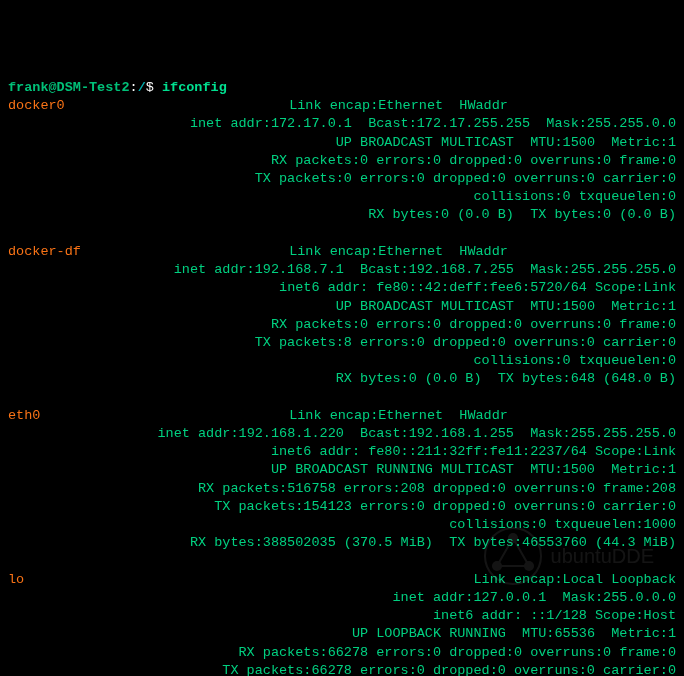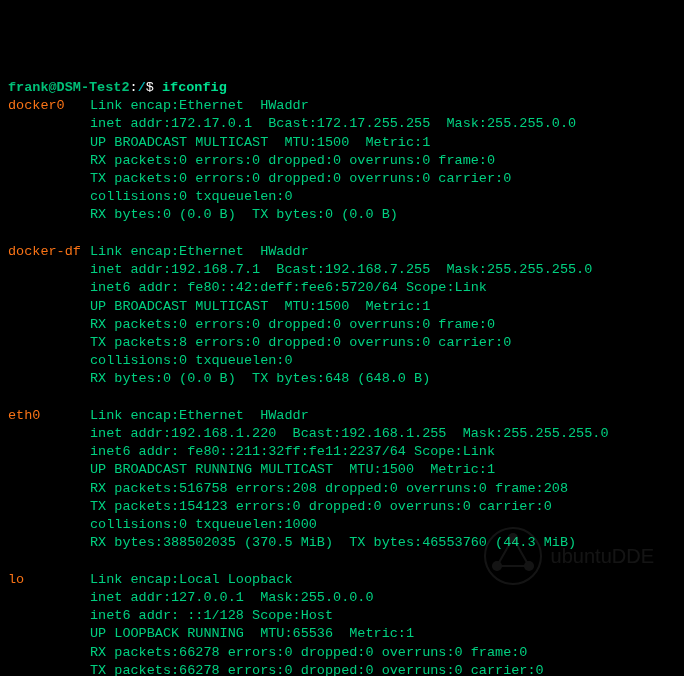--- a/index.html
+++ b/index.html
@@ -76,20 +76,21 @@
     .iface-block {
       display: flex;
       flex-direction: row;
     }
     .iface-name-col {
       width: 82px;
       flex-shrink: 0;
     }
     .iface-body {
       flex: 1;
+      text-align: right;
     }
   </style>
 </head>
 <body>
 
 
 
 <div><span class="line"><span class="prompt-user">frank@DSM-Test2</span><span class="prompt-colon">:</span><span class="prompt-path">/</span><span class="prompt-dollar">$</span> <span class="cmd">ifconfig</span></span><div id="ifaces"><div class="iface-block"><div class="iface-name-col iface">docker0</div><div class="iface-body"><span class="line out">Link encap:Ethernet  HWaddr <span class="redact"></span></span><span class="line out">inet addr:172.17.0.1  Bcast:172.17.255.255  Mask:255.255.0.0</span><span class="line out">UP BROADCAST MULTICAST  MTU:1500  Metric:1</span><span class="line out">RX packets:0 errors:0 dropped:0 overruns:0 frame:0</span><span class="line out">TX packets:0 errors:0 dropped:0 overruns:0 carrier:0</span><span class="line out">collisions:0 txqueuelen:0</span><span class="line out">RX bytes:0 (0.0 B)  TX bytes:0 (0.0 B)</span></div></div><span class="line"> </span><div class="iface-block"><div class="iface-name-col iface">docker-df</div><div class="iface-body"><span class="line out">Link encap:Ethernet  HWaddr <span class="redact"></span></span><span class="line out">inet addr:192.168.7.1  Bcast:192.168.7.255  Mask:255.255.255.0</span><span class="line out">inet6 addr: fe80::42:deff:fee6:5720/64 Scope:Link</span><span class="line out">UP BROADCAST MULTICAST  MTU:1500  Metric:1</span><span class="line out">RX packets:0 errors:0 dropped:0 overruns:0 frame:0</span><span class="line out">TX packets:8 errors:0 dropped:0 overruns:0 carrier:0</span><span class="line out">collisions:0 txqueuelen:0</span><span class="line out">RX bytes:0 (0.0 B)  TX bytes:648 (648.0 B)</span></div></div><span class="line"> </span><div class="iface-block"><div class="iface-name-col iface">eth0</div><div class="iface-body"><span class="line out">Link encap:Ethernet  HWaddr <span class="redact"></span></span><span class="line out">inet addr:192.168.1.220  Bcast:192.168.1.255  Mask:255.255.255.0</span><span class="line out">inet6 addr: fe80::211:32ff:fe11:2237/64 Scope:Link</span><span class="line out">UP BROADCAST RUNNING MULTICAST  MTU:1500  Metric:1</span><span class="line out">RX packets:516758 errors:208 dropped:0 overruns:0 frame:208</span><span class="line out">TX packets:154123 errors:0 dropped:0 overruns:0 carrier:0</span><span class="line out">collisions:0 txqueuelen:1000</span><span class="line out">RX bytes:388502035 (370.5 MiB)  TX bytes:46553760 (44.3 MiB)</span></div></div><span class="line"> </span><div class="iface-block"><div class="iface-name-col iface">lo</div><div class="iface-body"><span class="line out">Link encap:Local Loopback</span><span class="line out">inet addr:127.0.0.1  Mask:255.0.0.0</span><span class="line out">inet6 addr: ::1/128 Scope:Host</span><span class="line out">UP LOOPBACK RUNNING  MTU:65536  Metric:1</span><span class="line out">RX packets:66278 errors:0 dropped:0 overruns:0 frame:0</span><span class="line out">TX packets:66278 errors:0 dropped:0 overruns:0 carrier:0</span></div></div></div></div>
 
 <div class="watermark">

